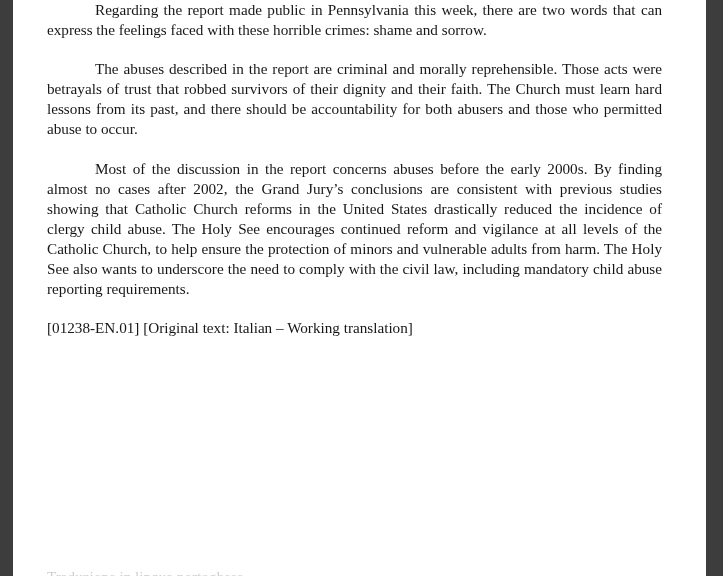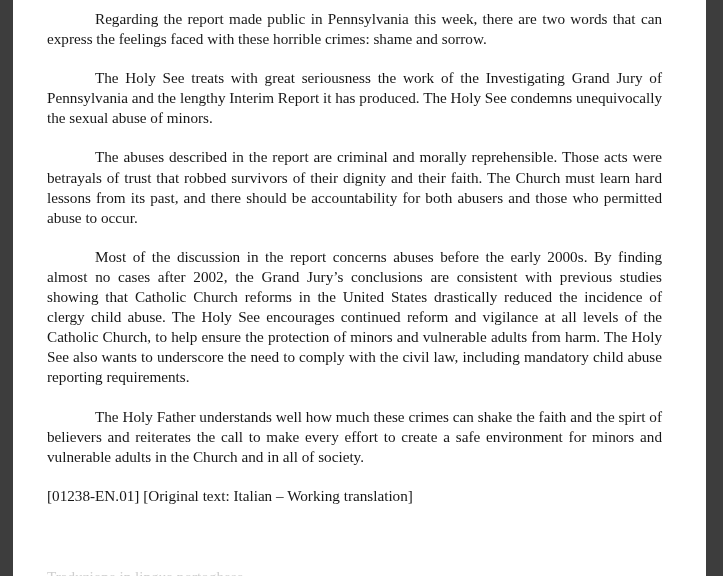--- a/index.html
+++ b/index.html
@@ -54,21 +54,20 @@
   p.para {
     margin: 0 0 19px 0;
     text-align: justify;
     text-indent: 48px;
     font-size: 15.2px;
     line-height: 20.1px;
     color: #161616;
     -webkit-font-smoothing: antialiased;
   }
   p.para:first-child {
-    margin-top: 9px;
   }
 
   p.footer-ref {
     margin: 9px 0 0 0;
     text-indent: 0;
     text-align: left;
     font-size: 15.2px;
     line-height: 20.1px;
     color: #161616;
   }
@@ -93,24 +92,22 @@
 <div id="viewer">
 
   <div class="gutter gutter-left"></div>
   <div class="gutter gutter-right"></div>
 
   <div id="page">
 
     <div id="page-body">
 
       <p class="para">Regarding the report made public in Pennsylvania this week, there are two words that can express the feelings faced with these horrible crimes: shame and sorrow.</p>
-      <p class="para">The Holy See treats with great seriousness the work of the Investigating Grand Jury of Pennsylvania and the lengthy Interim Report it has produced. The Holy See condemns unequivocally the sexual abuse of minors.</p>
       <p class="para">The abuses described in the report are criminal and morally reprehensible. Those acts were betrayals of trust that robbed survivors of their dignity and their faith. The Church must learn hard lessons from its past, and there should be accountability for both abusers and those who permitted abuse to occur.</p>
       <p class="para">Most of the discussion in the report concerns abuses before the early 2000s. By finding almost no cases after 2002, the Grand Jury’s conclusions are consistent with previous studies showing that Catholic Church reforms in the United States drastically reduced the incidence of clergy child abuse. The Holy See encourages continued reform and vigilance at all levels of the Catholic Church, to help ensure the protection of minors and vulnerable adults from harm. The Holy See also wants to underscore the need to comply with the civil law, including mandatory child abuse reporting requirements.</p>
-      <p class="para">The Holy Father understands well how much these crimes can shake the faith and the spirt of believers and reiterates the call to make every effort to create a safe environment for minors and vulnerable adults in the Church and in all of society.</p>
 
       <p class="footer-ref">[01238-EN.01] [Original text: Italian – Working translation]</p>
 
     </div>
 
     <div class="clipped-line">Traduzione in lingua portoghese</div>
 
   </div>
 
 </div>

